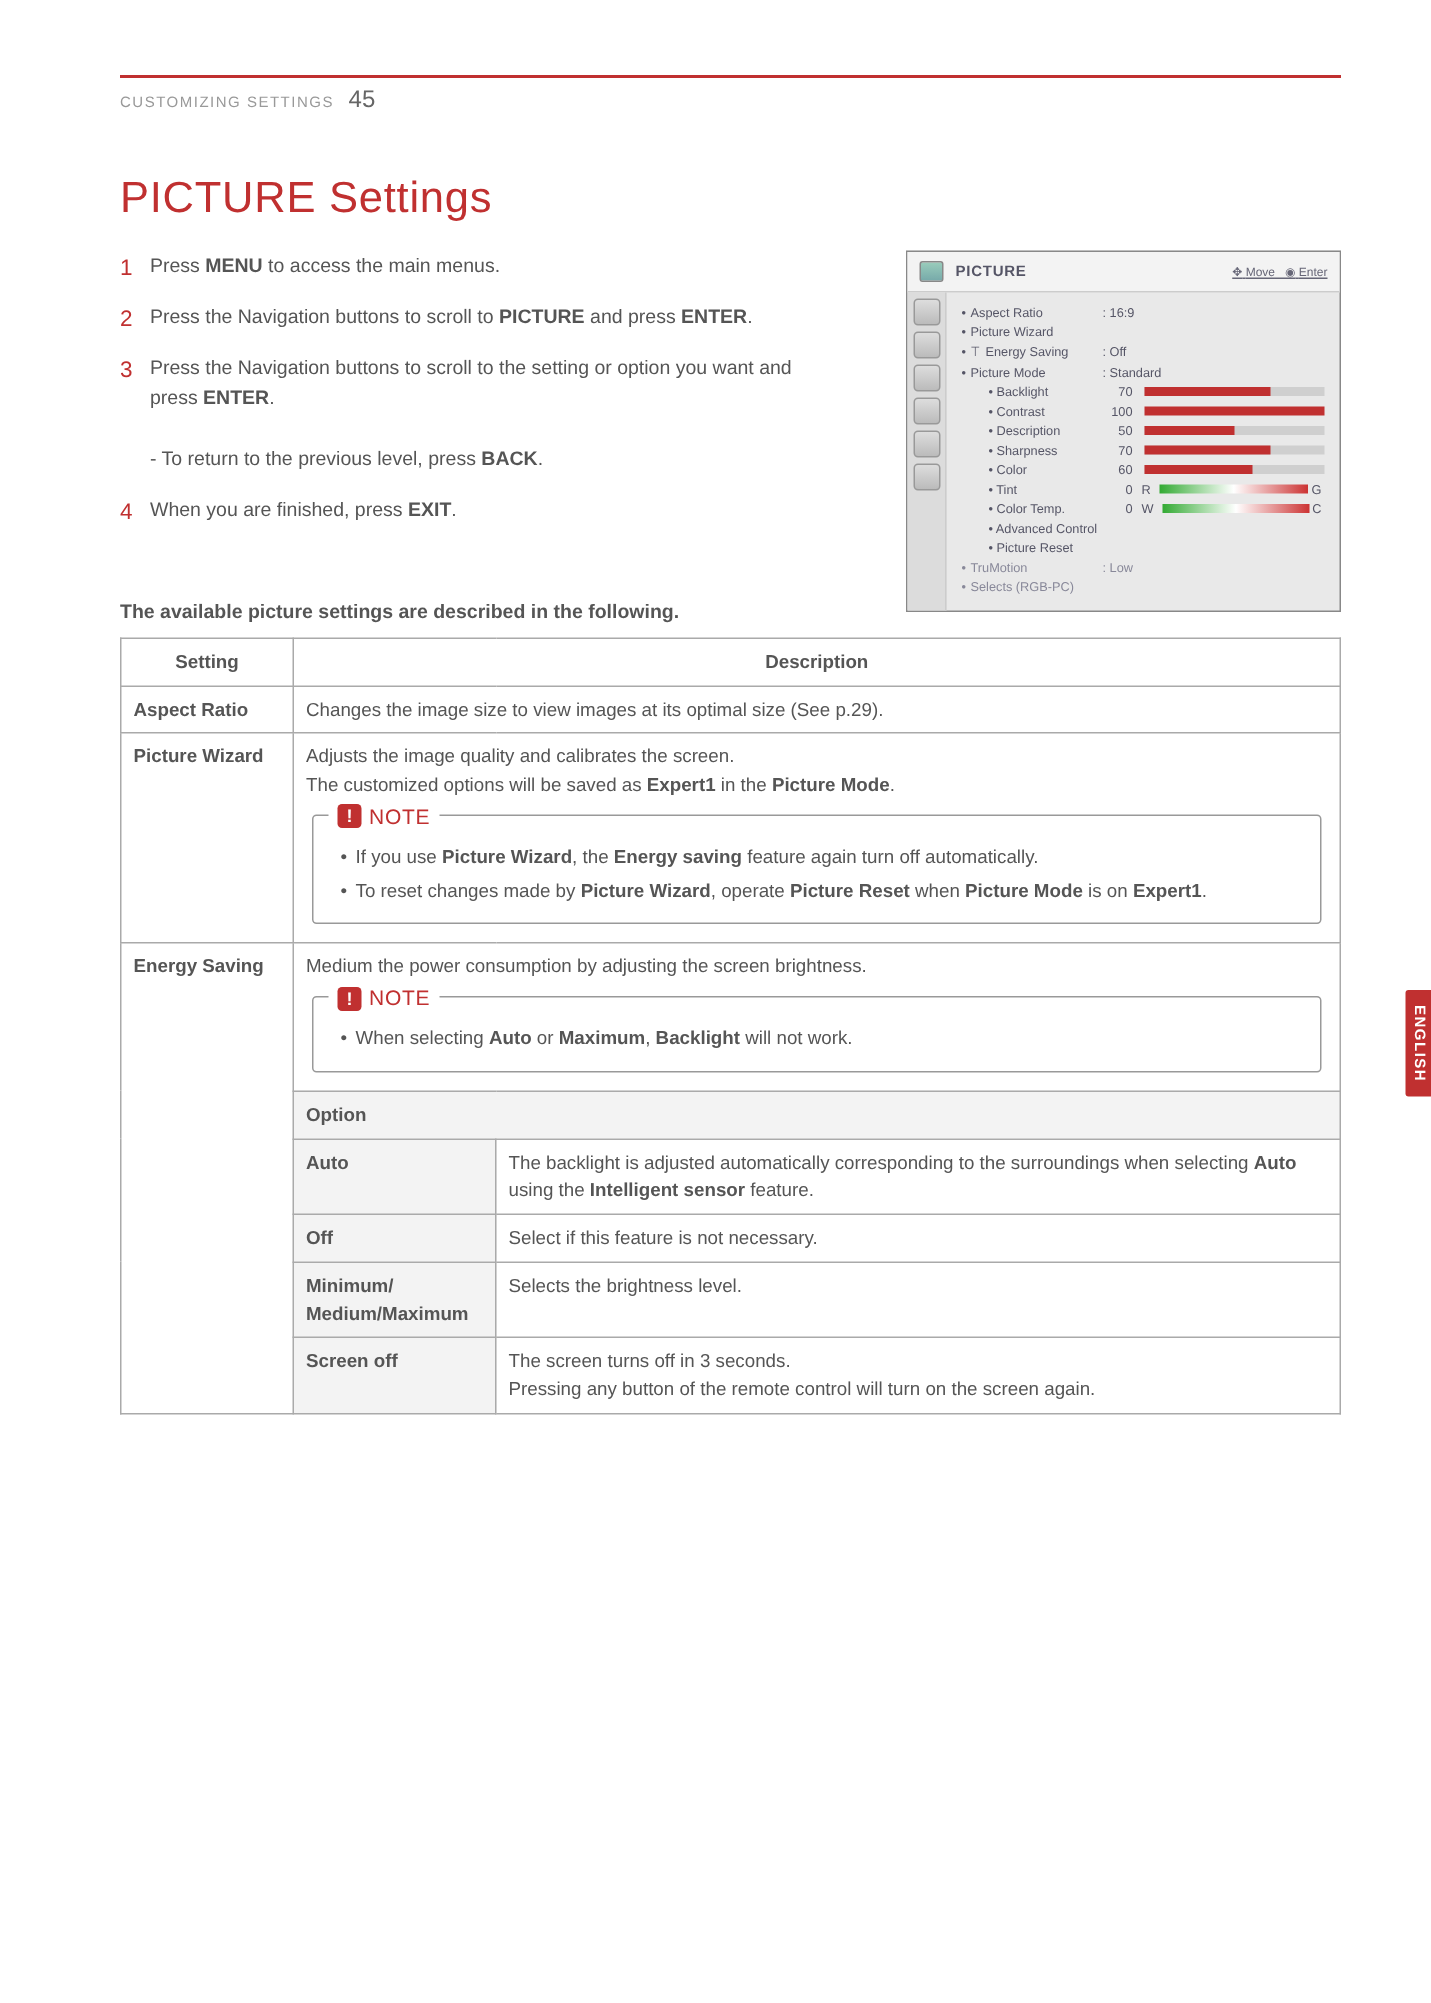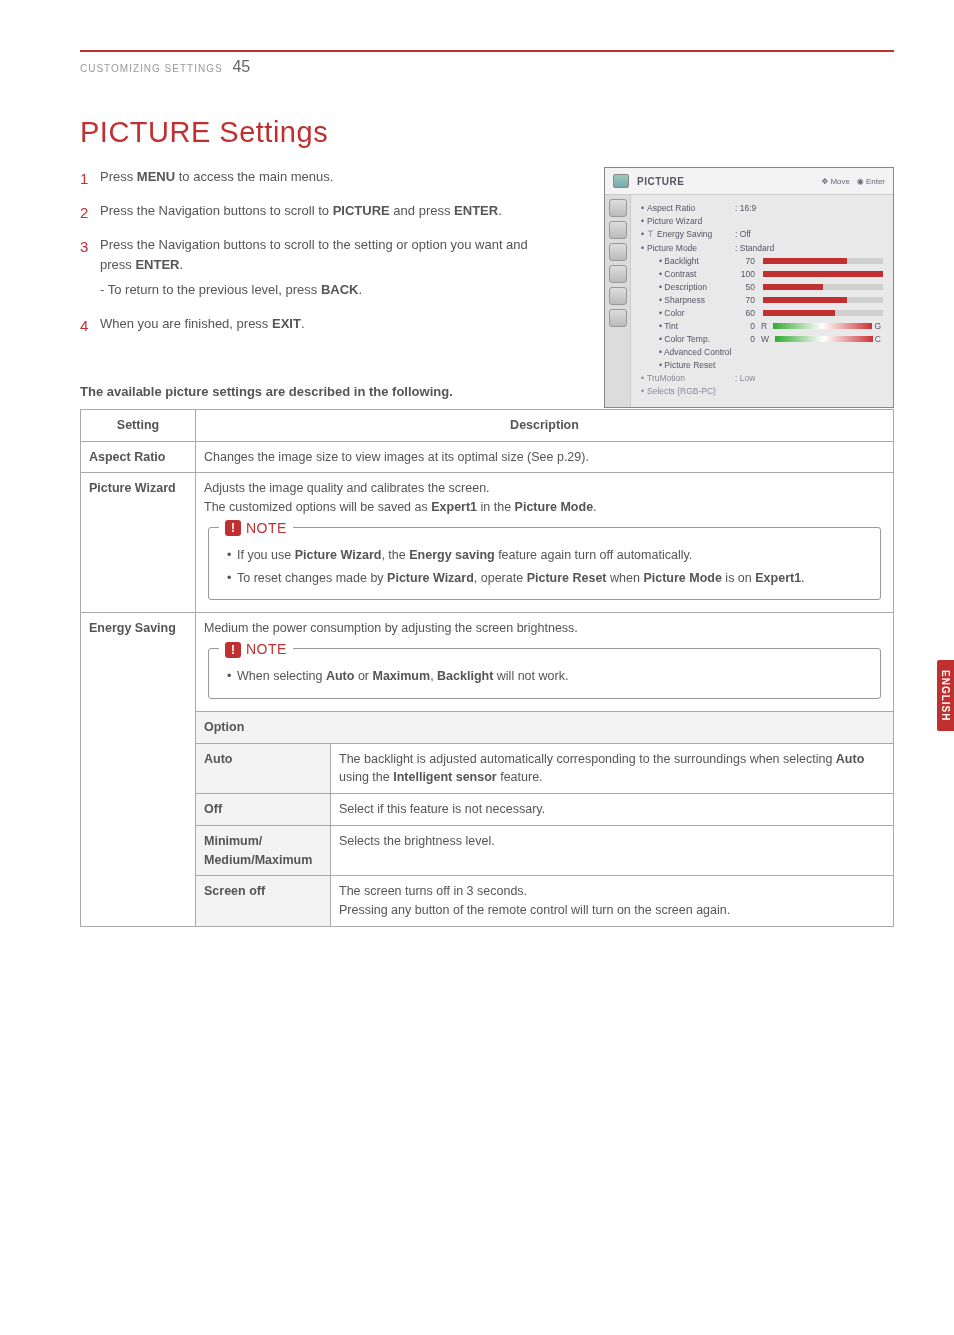--- a/index.html
+++ b/index.html
@@ -54,21 +54,21 @@
     position: absolute;
     left: 0;
     top: 0;
     color: #c03030;
     font-weight: 400;
     font-size: 15px;
   }
   .bold { font-weight: bold; color: #555; }
   .substep {
     display: block;
-    margin-top: 4px;
+    margin-top: 20px;
   }
 
   
   .osd {
     position: absolute;
     right: 0;
     top: 0;
     width: 290px;
     border: 1px solid #888;
     background: #e9e9e9;
@@ -92,20 +92,21 @@
   .osd-title-row .ttitle {
     color: #556;
     font-weight: bold;
     font-size: 10px;
     letter-spacing: 0.5px;
   }
   .osd-title-row .tactions {
     margin-left: auto;
     font-size: 8px;
     color: #667;
+    text-decoration: underline;
   }
   .osd-body {
     display: flex;
   }
   .osd-sidebar {
     width: 26px;
     background: #dcdcdc;
     border-right: 1px solid #ccc;
     display: flex;
     flex-direction: column;

